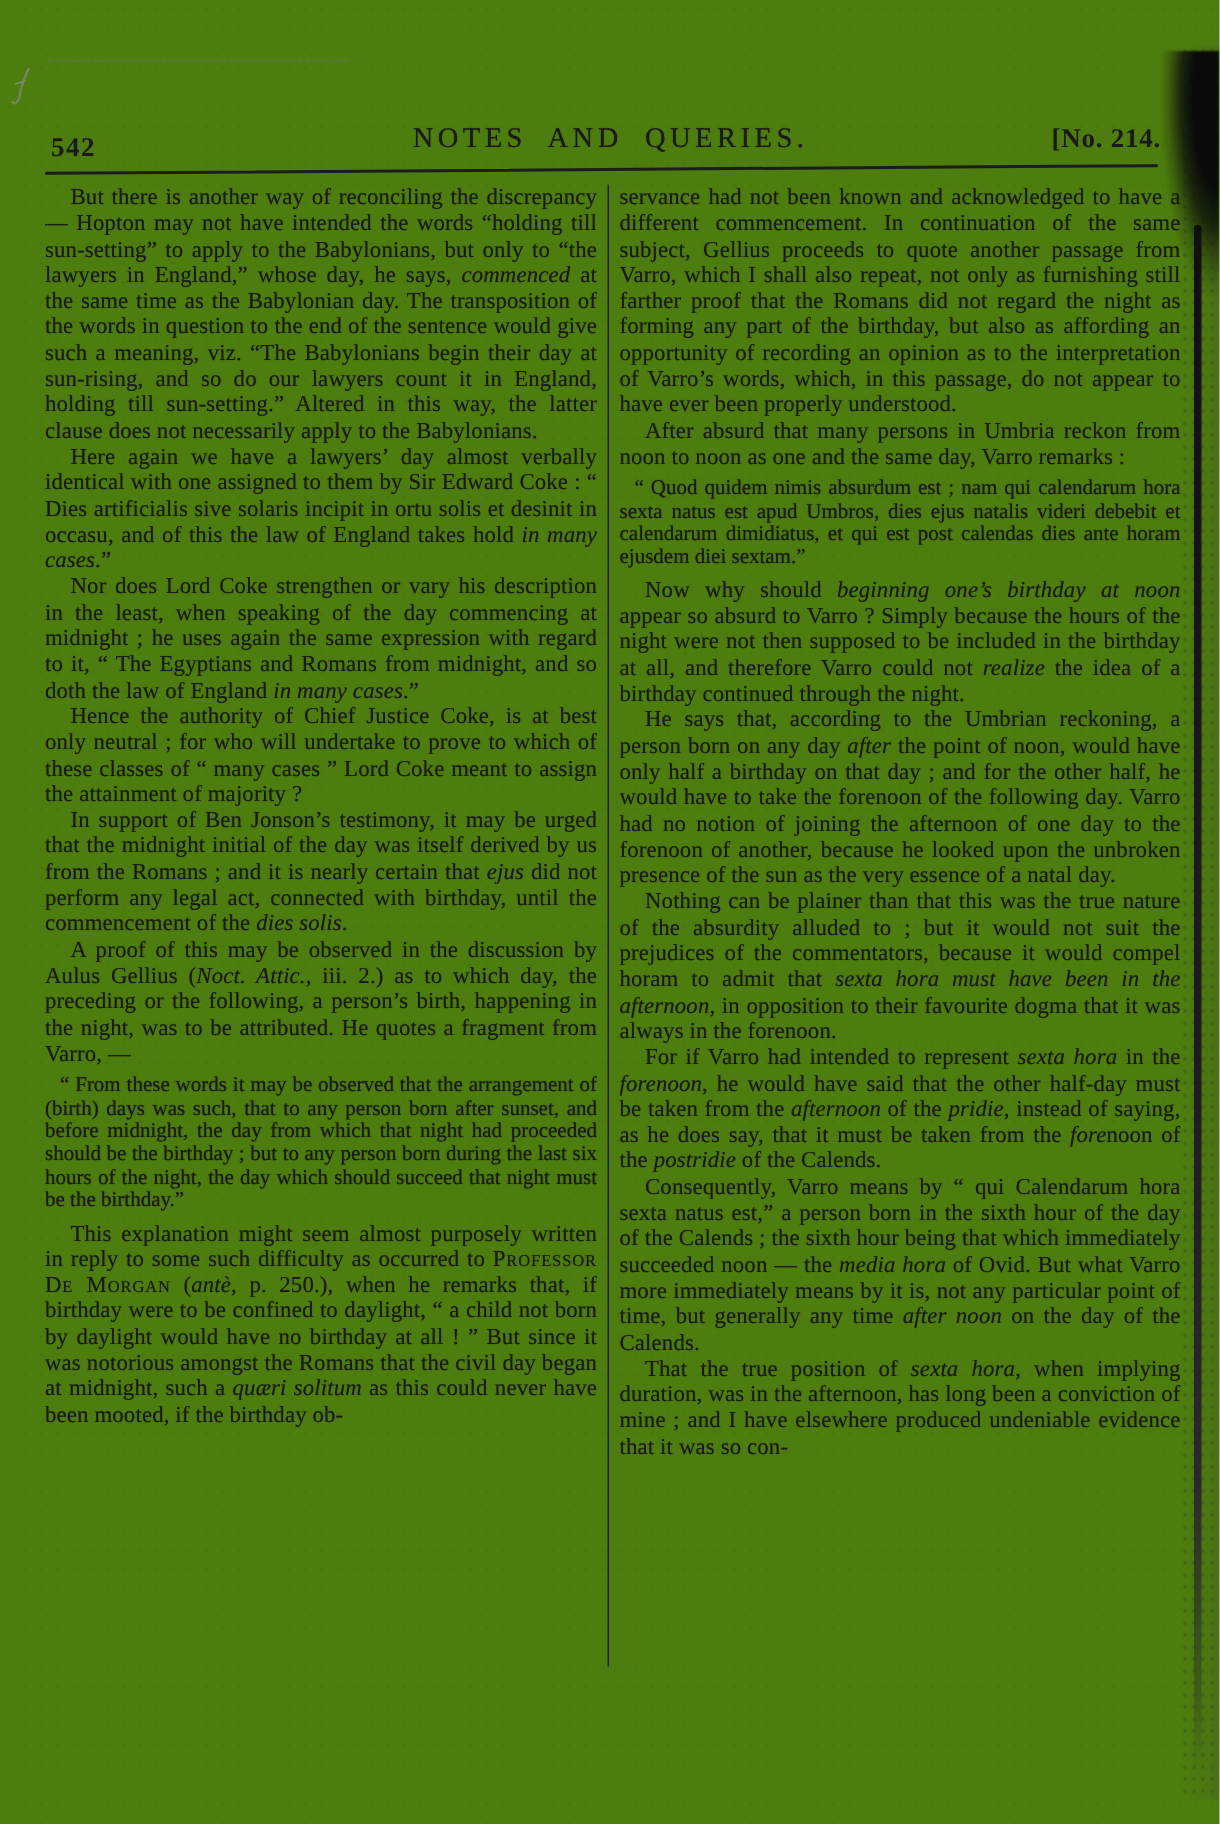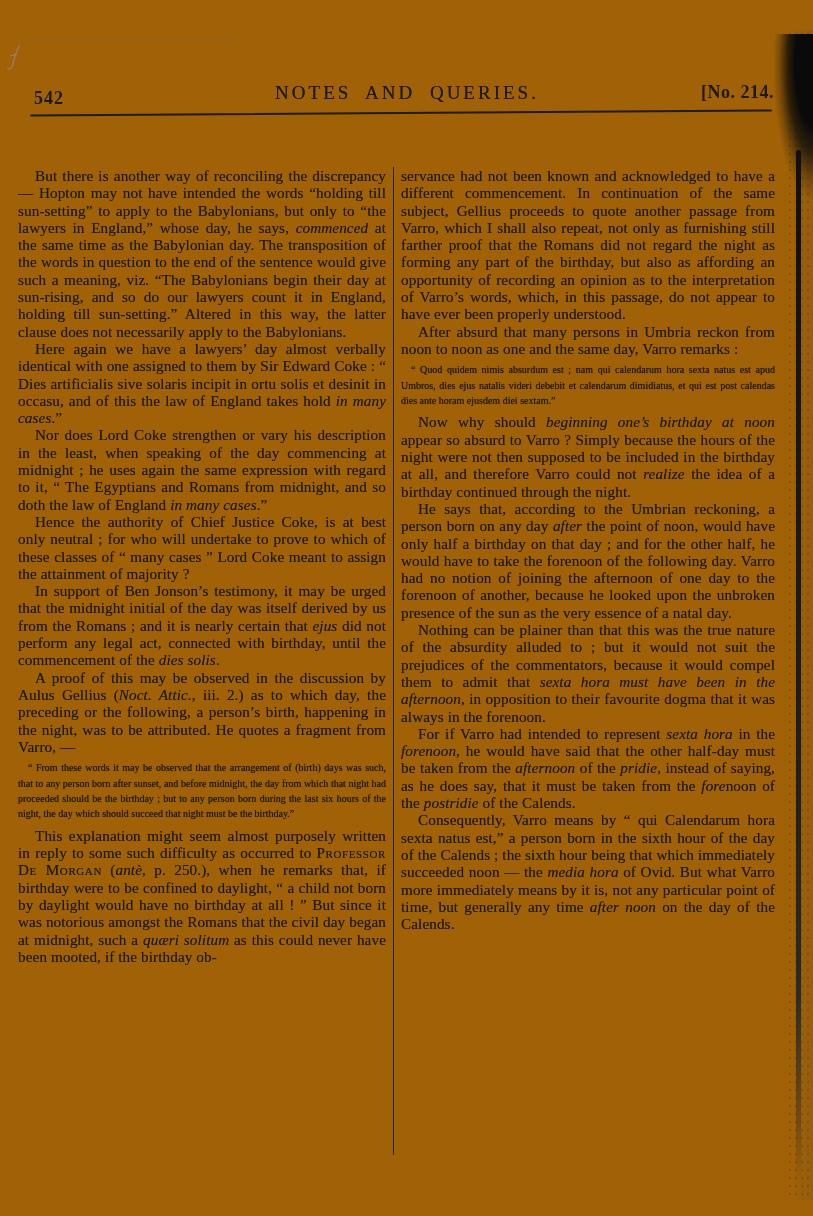--- a/index.html
+++ b/index.html
@@ -17,31 +17,31 @@
   
   .header { position:absolute; top:80px; left:28px; width:758px; height:32px; }
   .page-num { position:absolute; left:6px; top:8px; font-size:18px; font-weight:700; letter-spacing:1px; }
   .masthead { position:absolute; left:0; right:0; top:2px; text-align:center;
     font-size:19px; letter-spacing:3px; word-spacing:7px; font-weight:400;
     text-shadow:0 0 .6px rgba(0,0,0,.6); }
   .issue-num { position:absolute; right:12px; top:2px; font-size:18px; font-weight:700; letter-spacing:.5px; }
   .head-rule { position:absolute; top:112px; left:30px; width:742px; height:2.4px;
     background:#1c1c1c; transform:rotate(-.4deg); border-radius:1px; }
   
-  .columns { position:absolute; top:123px; left:18px; width:757px;
-    display:grid; grid-template-columns:368px 15px 374px;margin-top:44px; }
+  .columns { position:absolute; top:123px; left:30px; width:757px;
+    display:grid; grid-template-columns:368px 15px 374px; }
   .divider { width:1.7px; min-height:988px; background:#222; margin:0 auto; }
   .col { overflow:hidden; }
   .col p { margin:0; }
   .body-para {
     font-size:15.2px; line-height:17.3px; text-align:justify; text-indent:17px;
     letter-spacing:.1px; text-shadow:0 0 .5px rgba(15,15,15,.55);
   }
   .quote-para {
-    font-size:10px; line-height:15.4px; text-align:justify; text-indent:10px;
+    font-size:14px; line-height:15.4px; text-align:justify; text-indent:10px;
     margin:5px 0 5px 0 !important; text-shadow:0 0 .7px rgba(15,15,15,.7);
   }
   .noindent { text-indent:0; }
   .gap-above { margin-top:4px !important; }
   .it { font-style:italic; }
   .sc { font-variant:small-caps; letter-spacing:.6px; }
   
   .corner-blob {
     position:absolute; top:34px; right:0; width:52px; height:168px; pointer-events:none;
     background:radial-gradient(ellipse 90% 95% at 100% 18%, #0a0a0a 38%, rgba(10,10,10,.75) 55%, rgba(10,10,10,.25) 72%, transparent 85%);
@@ -60,21 +60,21 @@
   }
   .pen-mark { position:absolute; left:5px; top:44px; pointer-events:none; opacity:.65; }
   .dotted-artifact {
     position:absolute; top:40px; left:32px; width:200px; height:0;
     border-top:1.6px dashed rgba(110,110,110,.55);
   }
 </style>
 </head>
 <body>
 
-<div class="page" style="background: #a16207; color: rgb(26, 26, 26);">
+<div class="page" style="background: #4d7c0f; color: rgb(26, 26, 26);">
 
   <svg class="pen-mark" width="22" height="30" viewBox="0 0 22 30">
     <path d="M14 2 C 11 8, 9 14, 8 20 C 7.5 24, 5 26, 3 24" fill="none" stroke="#8a8a8a" stroke-width="1.6" stroke-linecap="round"></path>
     <path d="M5 12 L 12 10" fill="none" stroke="#9a9a9a" stroke-width="1"></path>
   </svg>
 
   <div class="dotted-artifact"></div>
 
   <div class="header">
     <span class="page-num">542</span>
@@ -95,23 +95,24 @@
         <p class="quote-para"><span>“ From these words it may be observed that the arrangement of (birth) days was such, that to any person born after sunset, and before midnight, the day from which that night had proceeded should be the birthday ; but to any person born during the last six hours of the night, the day which should succeed that night must be the birthday.”</span></p>
         <p class="body-para gap-above"><span>This explanation might seem almost purposely written in reply to some such difficulty as occurred to </span><span class="sc">Professor De Morgan</span><span> (</span><span class="it">antè</span><span>, p. 250.), when he remarks that, if birthday were to be confined to daylight, “ a child not born by daylight would have no birthday at all ! ”  But since it was notorious amongst the Romans that the civil day began at midnight, such a </span><span class="it">quæri solitum</span><span> as this could never have been mooted, if the birthday ob-</span></p>
       </div>
     <div class="divider"></div>
     <div class="col">
         <p class="body-para noindent"><span>servance had not been known and acknowledged to have a different commencement.  In continuation of the same subject, Gellius proceeds to quote another passage from Varro, which I shall also repeat, not only as furnishing still farther proof that the Romans did not regard the night as forming any part of the birthday, but also as affording an opportunity of recording an opinion as to the interpretation of Varro’s words, which, in this passage, do not appear to have ever been properly understood.</span></p>
         <p class="body-para"><span>After absurd that many persons in Umbria reckon from noon to noon as one and the same day, Varro remarks :</span></p>
         <p class="quote-para"><span>“ Quod quidem nimis absurdum est ; nam qui calendarum hora sexta natus est apud Umbros, dies ejus natalis videri debebit et calendarum dimidiatus, et qui est post calendas dies ante horam ejusdem diei sextam.”</span></p>
         <p class="body-para gap-above"><span>Now why should </span><span class="it">beginning one’s birthday at noon</span><span> appear so absurd to Varro ?  Simply because the hours of the night were not then supposed to be included in the birthday at all, and therefore Varro could not </span><span class="it">realize</span><span> the idea of a birthday continued through the night.</span></p>
         <p class="body-para"><span>He says that, according to the Umbrian reckoning, a person born on any day </span><span class="it">after</span><span> the point of noon, would have only half a birthday on that day ; and for the other half, he would have to take the forenoon of the following day.  Varro had no notion of joining the afternoon of one day to the forenoon of another, because he looked upon the unbroken presence of the sun as the very essence of a natal day.</span></p>
-        <p class="body-para"><span>Nothing can be plainer than that this was the true nature of the absurdity alluded to ; but it would not suit the prejudices of the commentators, because it would compel them to admit that </span><span class="it">sexta hora must have been in the afternoon</span><span>, in opposition to their favourite dogma that it was always in the forenoon.</span></p>
+        <p class="body-para"><span>Nothing can be plainer than that this was the true nature of the absurdity alluded to ; but it would not suit the prejudices of the commentators, because it would compel horam to admit that </span><span class="it">sexta hora must have been in the afternoon</span><span>, in opposition to their favourite dogma that it was always in the forenoon.</span></p>
         <p class="body-para"><span>For if Varro had intended to represent </span><span class="it">sexta hora</span><span> in the </span><span class="it">forenoon</span><span>, he would have said that the other half-day must be taken from the </span><span class="it">afternoon</span><span> of the </span><span class="it">pridie</span><span>, instead of saying, as he does say, that it must be taken from the </span><span class="it">fore</span><span>noon of the </span><span class="it">postridie</span><span> of the Calends.</span></p>
         <p class="body-para"><span>Consequently, Varro means by “ qui Calendarum hora sexta natus est,” a person born in the sixth hour of the day of the Calends ; the sixth hour being that which immediately succeeded noon — the </span><span class="it">media hora</span><span> of Ovid.  But what Varro more immediately means by it is, not any particular point of time, but generally any time </span><span class="it">after noon</span><span> on the day of the Calends.</span></p>
+        <p class="body-para"><span>That the true position of </span><span class="it">sexta hora</span><span>, when implying duration, was in the afternoon, has long been a conviction of mine ; and I have elsewhere produced undeniable evidence that it was so con-</span></p>
       </div>
   </div>
 
   <div class="edge-smudge"></div>
   <div class="corner-blob"></div>
   <div class="edge-line"></div>
   <div class="grain"></div>
 
 </div>
 

